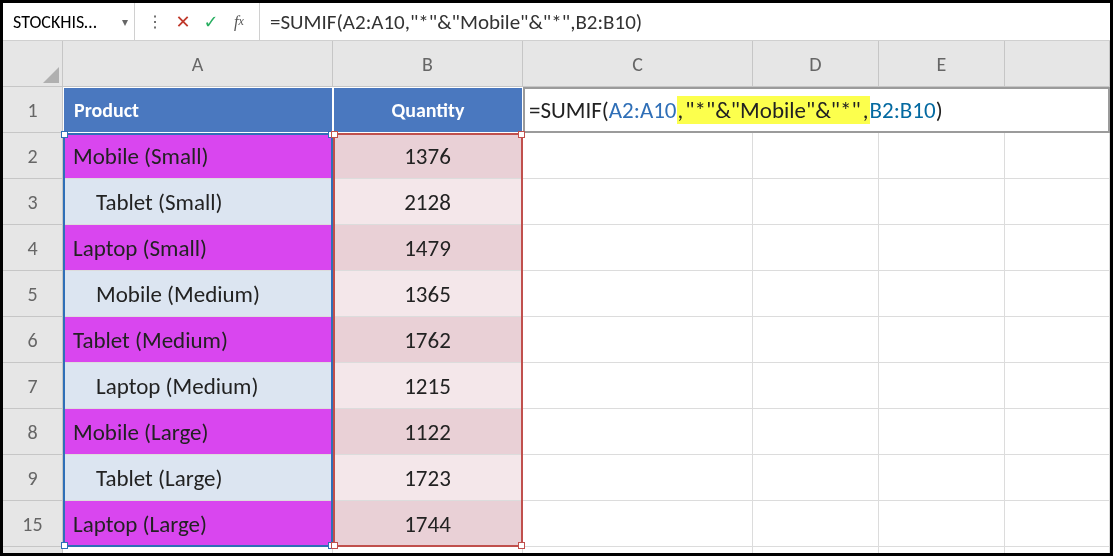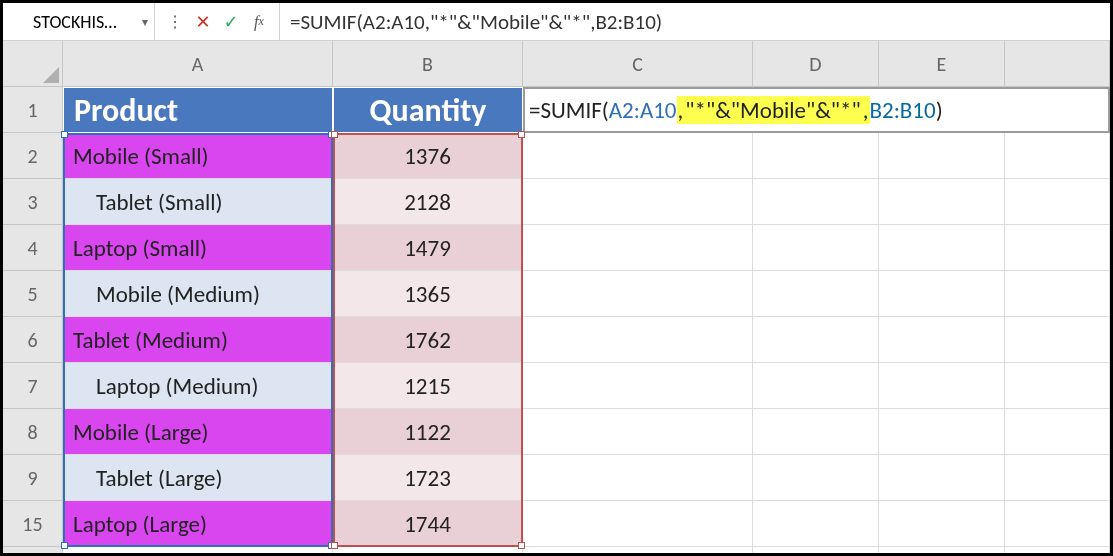--- a/index.html
+++ b/index.html
@@ -21,21 +21,20 @@
   .name-box {
     width: 132px;
     height: 100%;
     display: flex;
     align-items: center;
     padding-left: 10px;
     font-size: 18px;
     background: #fff;
     border-right: 1px solid #d0d0d0;
     position: relative;
-    margin-left: 20px;
   }
   .name-box .dd {
     position: absolute;
     right: 6px;
     top: 50%;
     transform: translateY(-50%);
     font-size: 12px;
     color: #666;
   }
   .fb-icons {
@@ -112,21 +111,21 @@
     padding: 0 10px;
     font-size: 23px;
     color: #222;
     position: relative;
   }
   .th {
     background: #4a78bf;
     color: #fff;
     font-weight: bold;
     border: 1px solid #fff;
-    font-size: 32px;
+    font-size: 20px;
   }
   .th.center { justify-content: center; }
   .colA-even { background: #d946ef; }
   .colA-odd  { background: #dce5f1; padding-left: 33px; }
   .colB-even { background: #e9d0d6; }
   .colB-odd  { background: #f4e7ea; }
   .colB { justify-content: center; }
   .formula-cell {
     grid-column: 4 / span 4;
     font-size: 23px;

